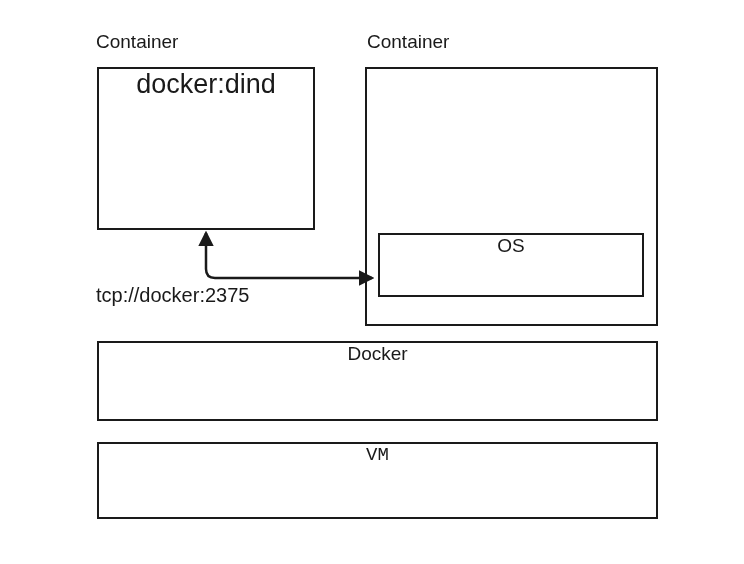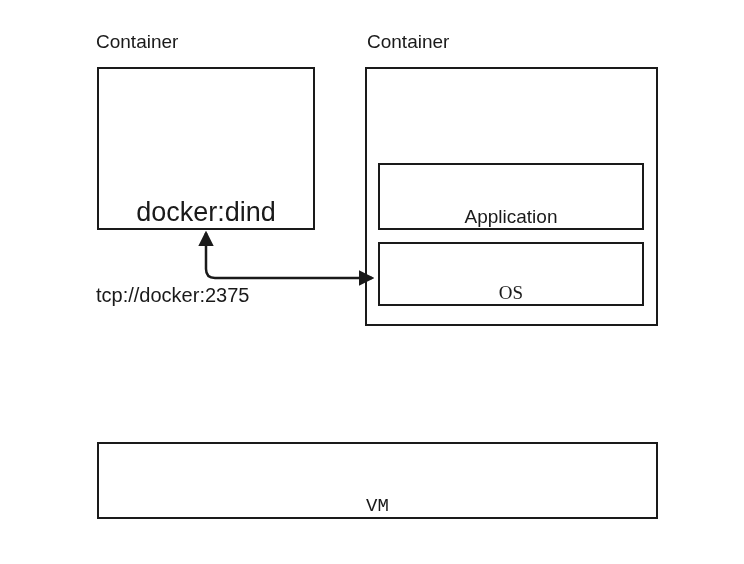--- a/index.html
+++ b/index.html
@@ -25,34 +25,34 @@
     font-size: 19px;
     line-height: 1.2;
     color: var(--text);
     white-space: nowrap;
   }
   .box {
     position: absolute;
     border: 2.5px solid var(--stroke);
     background: var(--bg);
     display: flex;
-    align-items: flex-end;
+    align-items: flex-start;
     justify-content: center;
     font-size: 19px;
     color: var(--text);
   }
   .label-container-left  { left: 96px;  top: 31px; }
   .label-container-right { left: 367px; top: 31px; }
 
   .dind-box { left: 97px; top: 67px; width: 218px; height: 163px; }
   .dind-box .big { font-size: 27px; }
 
   .right-container-box { left: 365px; top: 67px; width: 293px; height: 259px; }
   .app-box { left: 11px; top: 94px;  width: 266px; height: 67px; }
-  .os-box  { left: 11px; top: 173px; width: 266px; height: 64px; font-family: Liberation Serif, serif; }
+  .os-box  { left: 11px; top: 164px; width: 266px; height: 64px; }
 
   .arrow-svg {
     position: absolute;
     left: 0; top: 0;
     width: 744px; height: 564px;
     pointer-events: none;
   }
   .arrow-path {
     fill: none;
     stroke: var(--stroke);
@@ -72,37 +72,37 @@
 
   <div class="label label-container-left">Container</div>
 
   <div class="label label-container-right">Container</div>
 
   <div class="box dind-box">
     <span class="big">docker:dind</span>
   </div>
 
   <div class="box right-container-box">
-    <div class="box app-box">
-      <span>Application</span>
-    </div>
     <div class="box os-box">
       <span>OS</span>
     </div>
   </div>
 
   <svg class="arrow-svg" viewBox="0 0 744 564" aria-hidden="true">
     <defs>
       <marker id="ah" viewBox="0 0 10 10" refX="8.5" refY="5" markerWidth="6.2" markerHeight="6.2" orient="auto-start-reverse">
         <path class="arrowhead" d="M0 0 L10 5 L0 10 z"></path>
       </marker>
     </defs>
     <path class="arrow-path" d="M206 233 L206 269 Q206 278 215 278 L372 278" marker-start="url(#ah)" marker-end="url(#ah)"></path>
   </svg>
 
   <div class="label conn-label">tcp://docker:2375</div>
 
+  <div class="box docker-box">
+    <span>Docker</span>
+  </div>
 
   <div class="box vm-box">
     <span>VM</span>
   </div>
 
 </div>
 
 </body></html>

